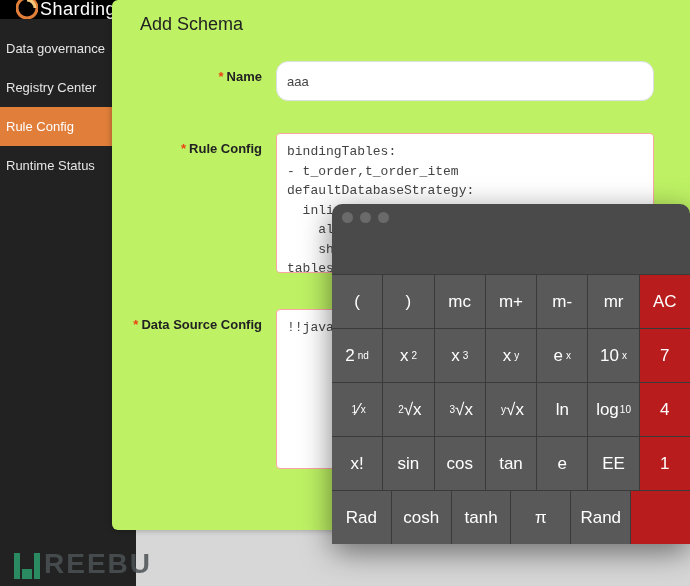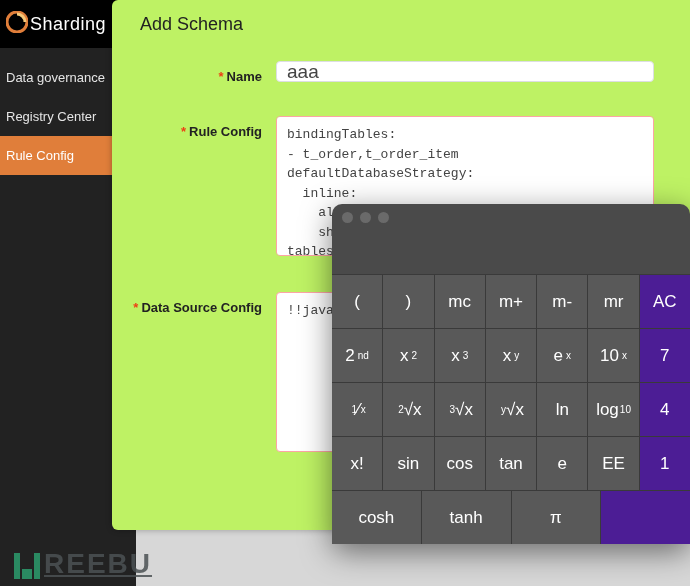--- a/index.html
+++ b/index.html
@@ -1,65 +1,66 @@
 <!DOCTYPE html>
 <html><head>
 <meta charset="utf-8">
 <style>
   * { box-sizing: border-box; margin: 0; padding: 0; }
   body { font-family: -apple-system, "Helvetica Neue", Arial, sans-serif; background: #d7d7d7; width: 690px; height: 586px; overflow: hidden; position: relative; }
   .sidebar { position: absolute; left: 0; top: 0; width: 136px; height: 586px; background: #222; }
-  .logo { height: 48px; display: flex; align-items: center; padding-left: 6px; background: #000; }
+  .logo { height: 19px; display: flex; align-items: center; padding-left: 16px; background: #000; }
   .logo-swirl { display: inline-block; width: 22px; }
   .logo-text { color: #fff; font-size: 18px; font-weight: 400; margin-left: 2px; letter-spacing: .5px;}
   .menu { margin-top: 10px; }
   .menu-item { color: #e5e5e5; font-size: 13px; padding: 12px 6px; cursor: pointer; }
   .menu-item.active { background: #e07e3a; color: #fff; }
   .content { position: absolute; left: 112px; top: 0; width: 578px; height: 530px; background: #bef264; box-shadow: 0 0 6px rgba(0,0,0,.3); border-top-left-radius: 6px; border-bottom-left-radius: 6px; }
   .title { font-size: 18px; font-weight: 500; color: #222; padding: 14px 0 26px 28px; }
   .row { display: flex; align-items: flex-start; margin-bottom: 32px; padding-right: 36px; }
   .label { width: 164px; text-align: right; font-size: 13px; font-weight: 700; color: #222; padding-right: 14px; padding-top: 8px; }
   .label .req { color: #ed4014; margin-right: 3px; }
   .field { flex: 1; }
-  .input { width: 100%; height: 21px; border: 1px solid #dcdee2; border-radius: 4px; padding: 0 10px; font-size: 19px; color: #444; outline: none; }
+  .input { width: 100%; height: 40px; border: 1px solid #dcdee2; border-radius: 12px; padding: 0 10px; font-size: 13px; color: #444; outline: none; }
   .textarea { width: 100%; min-height: 140px; border: 1px solid #fca5a5; border-radius: 4px; padding: 8px 10px; font-size: 13px; font-family: Liberation Mono, monospace; color: #444; resize: none; white-space: pre; line-height: 1.5; outline: none; }
   .textarea.ds { min-height: 160px; }
   .calculator { position: absolute; left: 332px; top: 204px; width: 358px; height: 340px; background: #4a4a4a; border-radius: 10px; box-shadow: 0 8px 30px rgba(0,0,0,.5); display: flex; flex-direction: column; }
   .titlebar { height: 26px; display: flex; align-items: center; padding-left: 10px; gap: 7px; }
   .dot { width: 11px; height: 11px; border-radius: 50%; background: #6a6a6a; }
   .display { flex: 0 0 44px; }
   .keys { display: flex; flex-direction: column; }
   .krow { display: flex; height: 54px; }
   .key { flex: 1; border-top: 1px solid #3a3a3a; border-right: 1px solid #3a3a3a; background: #595959; color: #fff; font-size: 17px; display: flex; align-items: center; justify-content: center; cursor: pointer; user-select: none; }
-  .key.light { background: #4c1d95; }
+  .key.light { background: #b91c1c; }
   .key sup { font-size: 10px; margin-left: 3px; }
   .key sub { font-size: 10px; margin-left: 1px; }
   .krow .key:last-child { border-right: none; }
   .watermark { position: absolute; left: 14px; bottom: 6px; display: flex; align-items: center; gap: 4px; }
   .wm-bars { display: inline-flex; gap: 2px; align-items: flex-end; height: 30px; }
   .wm-bars span { display:inline-block; width: 6px; background: #2a8a62; }
-  .wm-text { font-size: 28px; font-weight: 800; color: #4c5254; letter-spacing: 2px; opacity: .85; text-decoration: underline; }
+  .wm-text { font-size: 28px; font-weight: 800; color: #4c5254; letter-spacing: 2px; opacity: .85; }
 </style>
 </head>
 <body>
 
 <div class="sidebar">
   <div class="logo">
     <span class="logo-swirl">
       <svg viewBox="0 0 22 22" width="22" height="22">
           <circle cx="11" cy="11" r="10" fill="none" stroke="#e07e3a" stroke-width="3"></circle>
           <path d="M11 3 A8 8 0 0 1 19 11" fill="none" stroke="#f6c97a" stroke-width="3"></path>
         </svg>
     </span>
     <span class="logo-text">Sharding</span>
   </div>
   <div class="menu">
     <div class="menu-item">Data governance</div>
     <div class="menu-item">Registry Center</div>
     <div class="menu-item active">Rule Config</div>
+    <div class="menu-item">Runtime Status</div>
   </div>
 </div>
 
 <div class="content">
   <div class="title">Add Schema</div>
 
   <div class="row">
     <div class="label"><span class="req">*</span><span>Name</span></div>
     <div class="field"><input class="input" value="aaa" style=""></div>
   </div>
@@ -120,23 +121,25 @@
       <div class="krow">
         <div class="key">x!</div>
         <div class="key">sin</div>
         <div class="key">cos</div>
         <div class="key">tan</div>
         <div class="key">e</div>
         <div class="key">EE</div>
         <div class="key light">1</div>
       </div>
       <div class="krow">
+        <div class="key">Rad</div>
         <div class="key">cosh</div>
         <div class="key">tanh</div>
         <div class="key">π</div>
+        <div class="key">Rand</div>
         <div class="key light"></div>
       </div>
     </div>
 </div>
 
 <div class="watermark">
   <span class="wm-bars">
     <span style="height:26px;width:6px"></span>
     <span style="height:10px;width:10px;background:#2a8a62"></span>
     <span style="height:26px;width:6px"></span>

